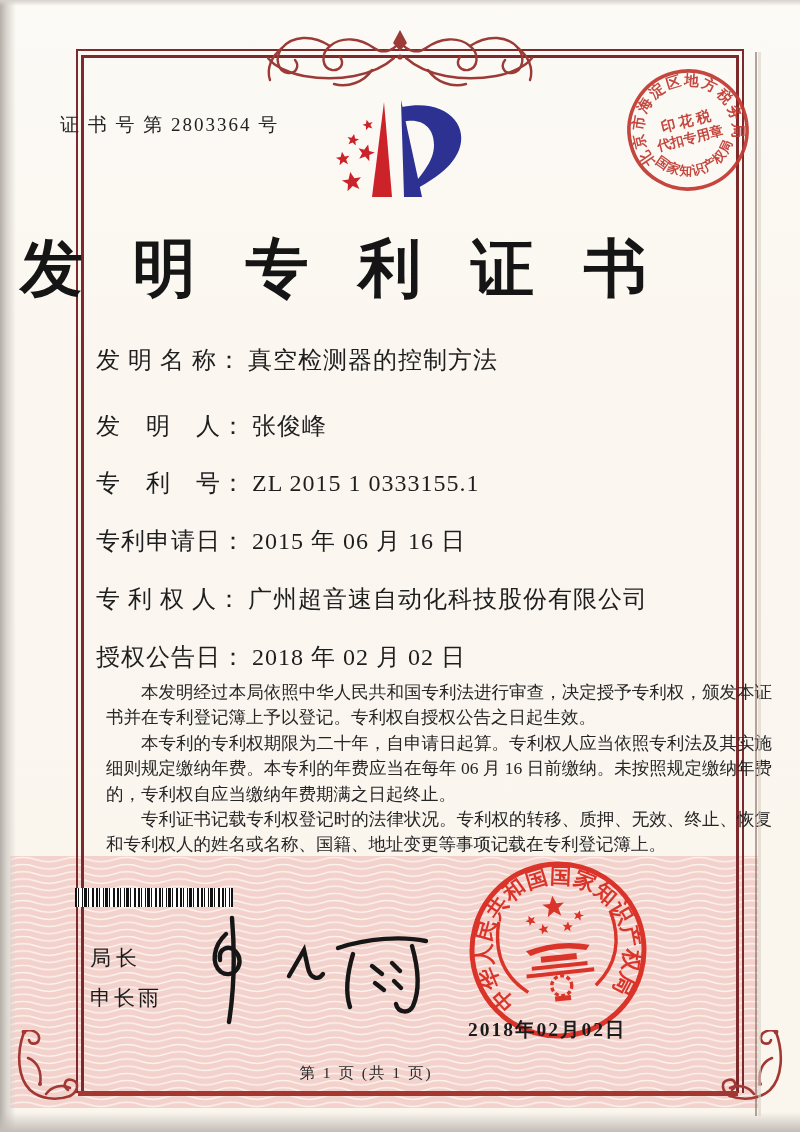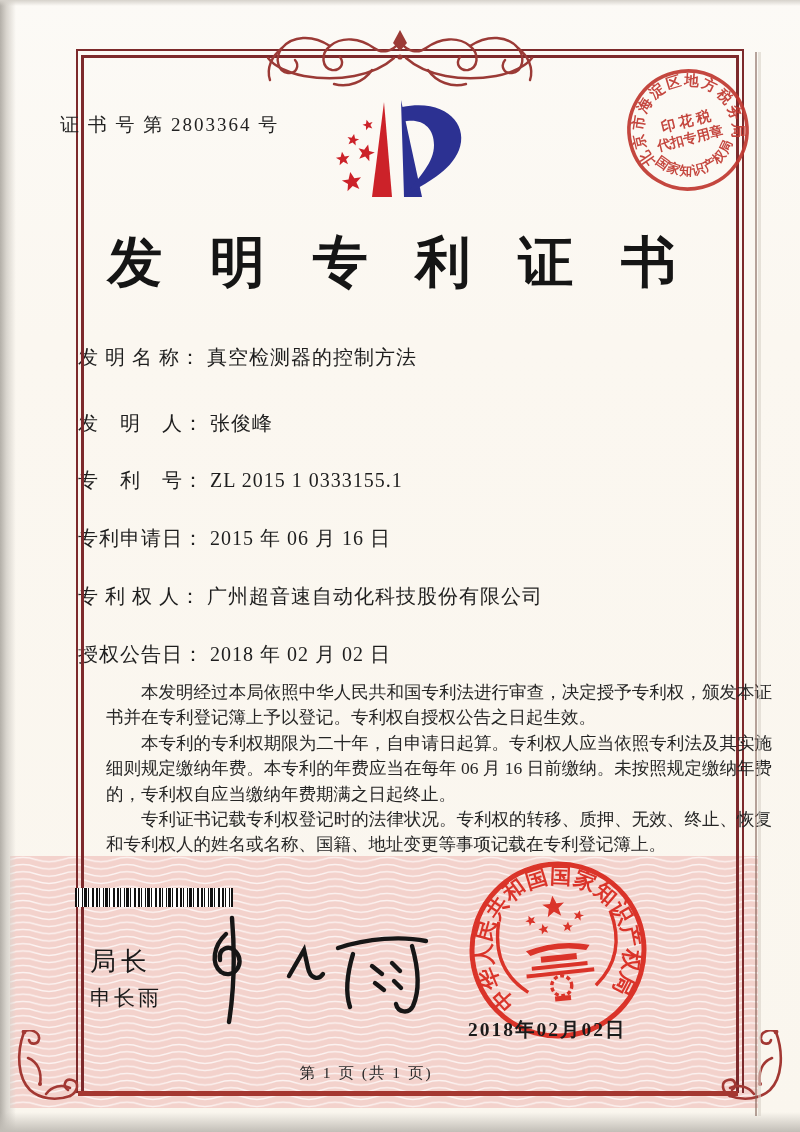--- a/index.html
+++ b/index.html
@@ -34,44 +34,44 @@
   .ornament-top{left:258px;top:24px;z-index:3;}
   .corner-bl{left:12px;top:1030px;z-index:3;}
   .corner-br{left:716px;top:1030px;z-index:3;transform:scaleX(-1);}
 
   .cert-no{left:60px;top:112px;font-size:19px;letter-spacing:2px;z-index:4;color:#222;text-align:center;}
 
   .logo{left:322px;top:98px;z-index:4;}
 
   .tax-stamp{left:622px;top:64px;z-index:5;transform:rotate(-14deg);opacity:.92;}
 
-  .title{left:20px;top:226px;width:760px;text-align:center;font-size:55px;font-weight:bold;
+  .title{left:20px;top:226px;width:760px;text-align:left;font-size:63px;font-weight:bold;
          letter-spacing:17px;z-index:4;color:#151515;}
 
   .fields{z-index:4;}
-  .field{position:absolute;left:78px;font-size:20px;white-space:nowrap;color:#1e1e1e;}
+  .field{position:absolute;left:96px;font-size:24px;white-space:nowrap;color:#1e1e1e;}
   .field .f-label{letter-spacing:1px;}
   .field .f-value{margin-left:6px;letter-spacing:1px;}
   .field:nth-child(1){top:344px;}
   .field:nth-child(2){top:410px;}
   .field:nth-child(3){top:467px;}
   .field:nth-child(4){top:525px;}
   .field:nth-child(5){top:583px;}
   .field:nth-child(6){top:641px;}
 
   .paragraphs{left:78px;top:680px;width:666px;z-index:4;padding-left:28px;}
   .paragraphs p{margin:0;font-size:17.5px;line-height:25.4px;text-indent:2em;
                 text-align:justify;color:#262626;}
 
   .barcode{left:75px;top:888px;width:158px;height:19px;z-index:4;
     background:repeating-linear-gradient(90deg,
       #111 0 2px,#fff 2px 3px,#111 3px 4px,#fff 4px 7px,#111 7px 8px,#fff 8px 9px,
       #111 9px 12px,#fff 12px 13px,#111 13px 14px,#fff 14px 17px,#111 17px 19px,#fff 19px 21px);}
 
-  .signer-title{left:90px;top:944px;font-size:26px;letter-spacing:5px;z-index:4;color:#1a1a1a;}
+  .signer-title{left:90px;top:944px;font-size:21px;letter-spacing:5px;z-index:4;color:#1a1a1a;}
   .signer-name{left:90px;top:984px;font-size:21px;letter-spacing:3px;z-index:4;color:#1a1a1a;}
   .signature{left:188px;top:910px;z-index:5;}
 
   .seal{left:466px;top:858px;z-index:5;transform:rotate(-6deg);opacity:.93;}
   .seal-date{left:468px;top:1016px;width:184px;text-align:left;font-size:19.5px;
              font-weight:bold;letter-spacing:2px;z-index:6;color:#1b1b1b;}
 
   .footer{left:20px;top:1063px;width:692px;text-align:center;font-size:15.5px;
           letter-spacing:2px;z-index:4;color:#2a2a2a;}
 </style>

